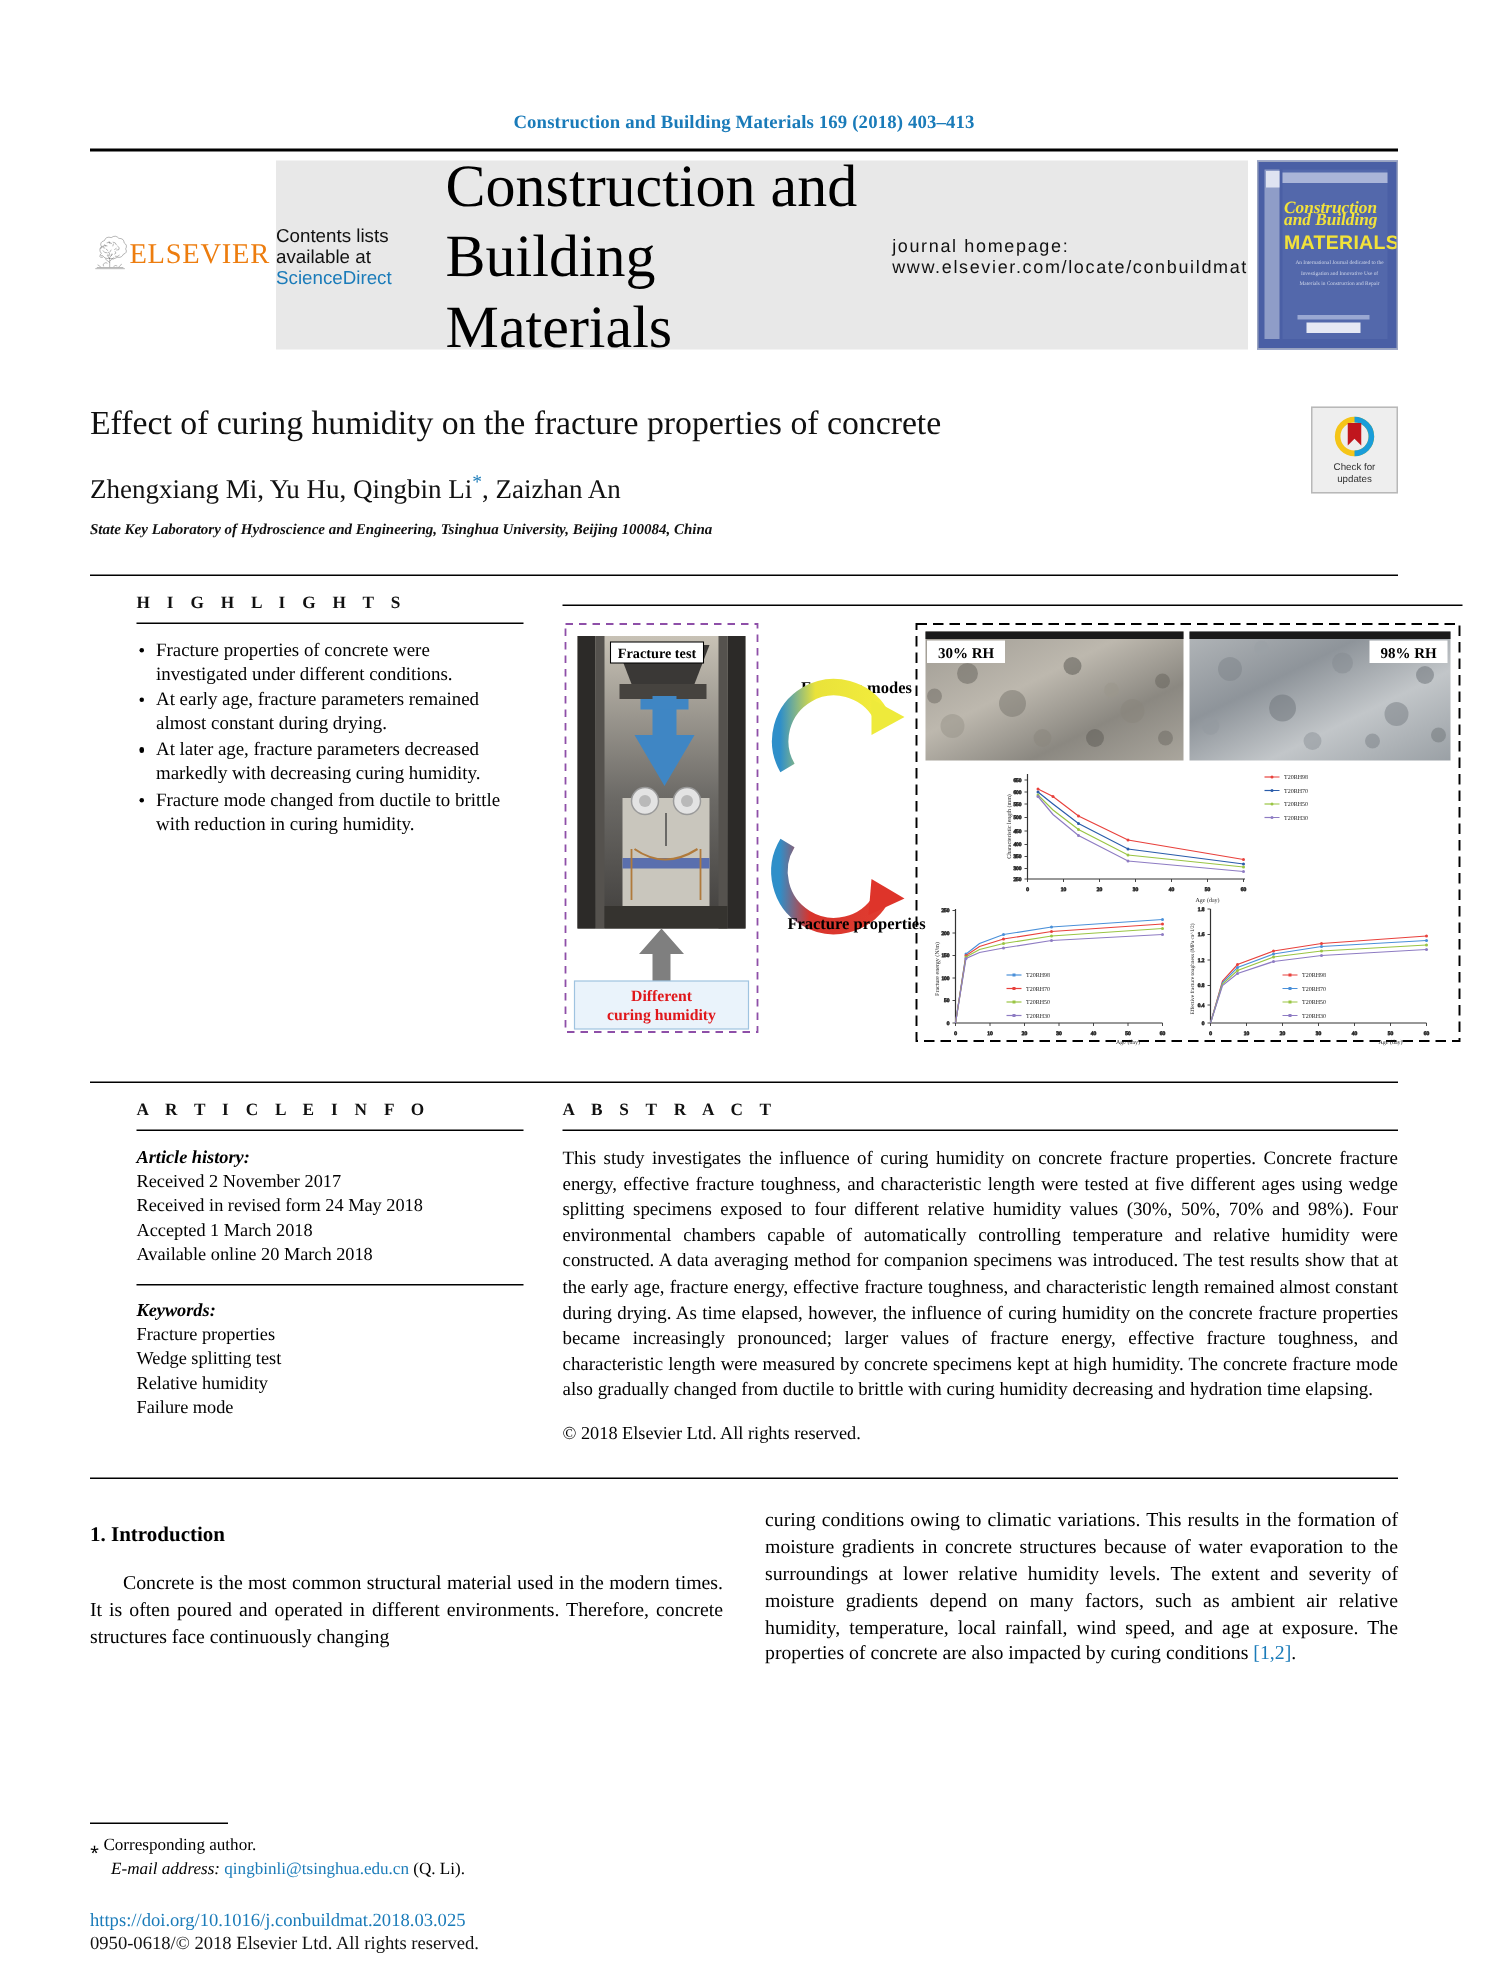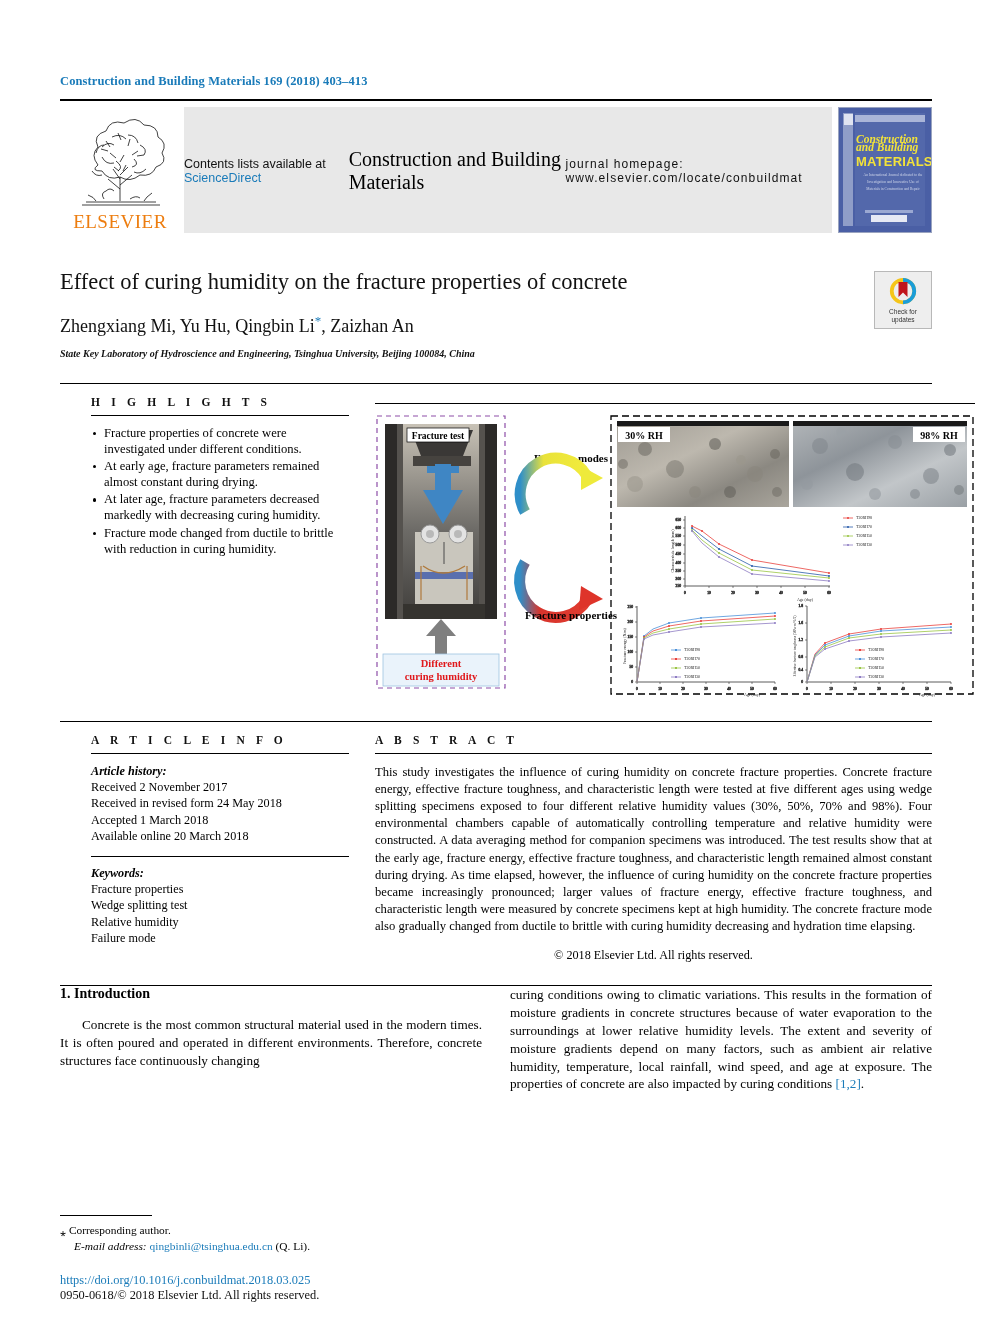--- a/index.html
+++ b/index.html
@@ -18,20 +18,21 @@
   .page {
     position: relative;
     width: 992px;
     height: 1323px;
     box-sizing: border-box;
     padding: 0 60px;
   }
 
   
   .running-head {
+    text-align: center;
     color: #1a7bb9;
     font-family: "Liberation Serif", serif;
     font-weight: bold;
     font-size: 12.5px;
     padding-top: 74px;
     letter-spacing: 0.1px;
   }
 
   
   .masthead {
@@ -39,21 +40,21 @@
     border-top: 2px solid #000;
     padding-top: 6px;
     display: flex;
     align-items: stretch;
     height: 126px;
   }
   .elsevier-logo {
     width: 120px;
     flex: 0 0 120px;
     display: flex;
-    flex-direction: column;
+    flex-direction: row;
     align-items: center;
     justify-content: flex-end;
     padding-bottom: 2px;
   }
   .tree-svg { display:block; }
   .elsevier-word {
     font-family: "Liberation Serif", serif;
     font-size: 19px;
     letter-spacing: 0.5px;
     color: #ed7d0f;
@@ -73,21 +74,21 @@
     margin-right: 6px;
   }
   .contents-line {
     font-family: "Liberation Sans", sans-serif;
     font-size: 12.5px;
     color: #111;
   }
   .contents-line .sd { color: #1a7bb9; }
   .journal-title {
     font-family: "Liberation Serif", serif;
-    font-size: 20px;
+    font-size: 40px;
     color: #000;
     letter-spacing: 0px;
   }
   .homepage-line {
     font-family: "Liberation Sans", sans-serif;
     font-size: 12px;
     letter-spacing: 1.1px;
     color: #111;
   }
   .cover-thumb {
@@ -262,30 +263,32 @@
   .kw-rule { border-top: 1px solid #000; margin: 12px 0 8px 0; }
 
   .abstract-text {
     font-family: "Liberation Serif", serif;
     font-size: 12.6px;
     line-height: 1.36;
     text-align: justify;
     margin-top: 10px;
   }
   .copyright {
-    text-align: center;
+    text-align: left;
     font-family: "Liberation Serif", serif;
     font-size: 12.2px;
     margin-top: 8px;
   }
 
   
   .body-rule { border-top: 1px solid #000; margin-top: 22px; }
   .body-cols {
     display: flex;
+    margin-top: 18px;
+    align-items: center;
   }
   .bcol { flex: 1 1 0; }
   .bgap { flex: 0 0 28px; }
   .h2 {
     font-family: "Liberation Serif", serif;
     font-weight: bold;
     font-size: 14px;
     margin: 0 0 14px 0;
   }
   .para {

